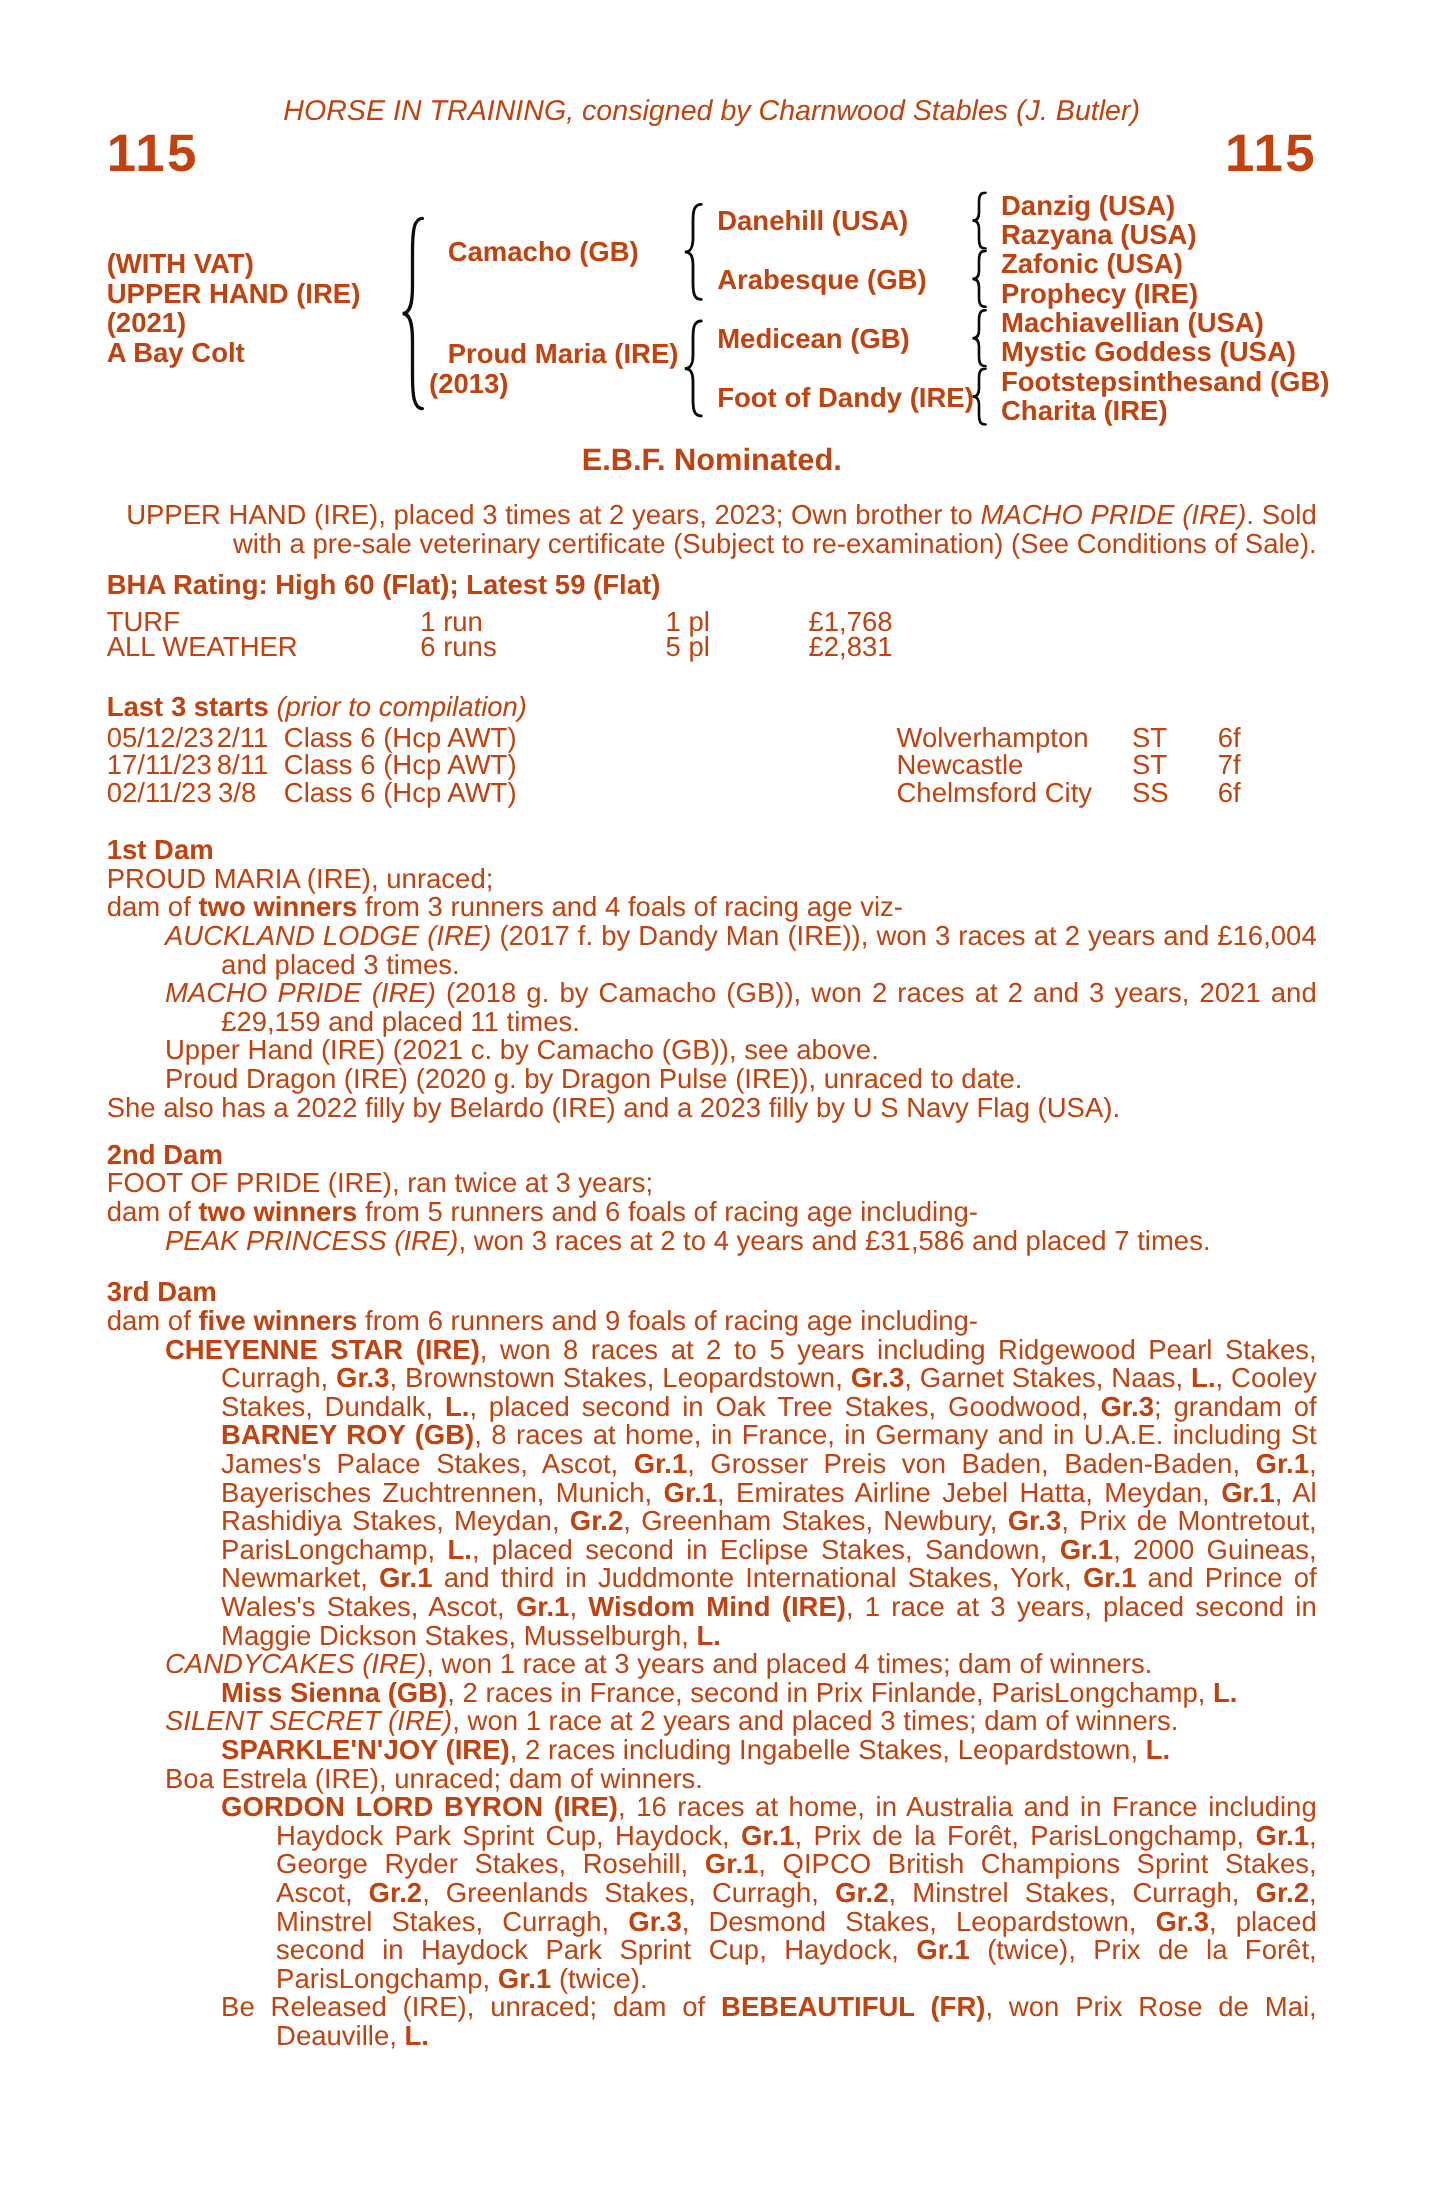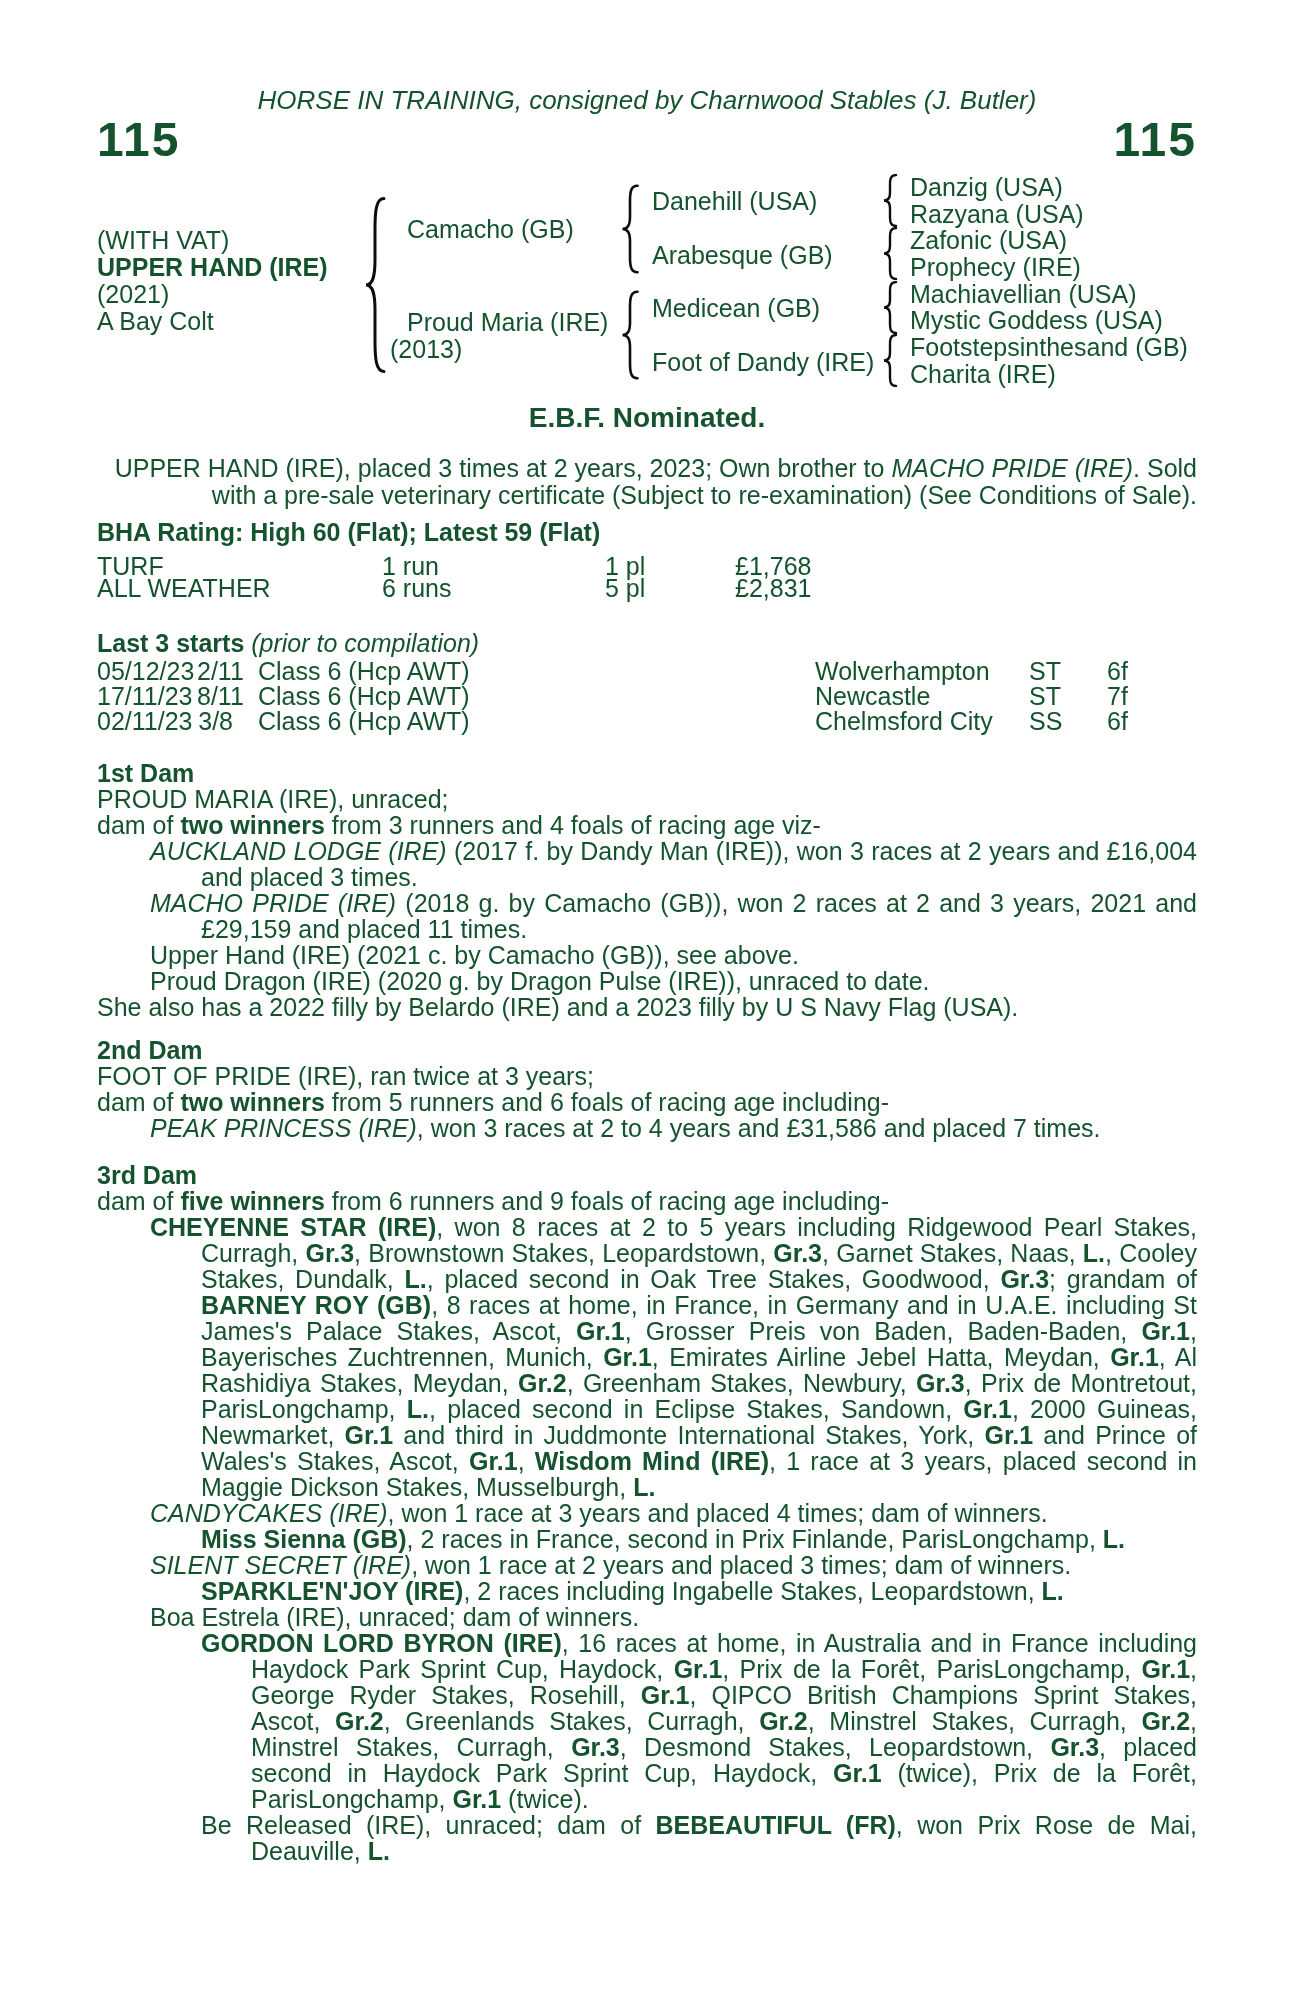--- a/index.html
+++ b/index.html
@@ -1,33 +1,33 @@
 <!DOCTYPE html>
 <html><head>
 <meta charset="utf-8">
 <style>
   html,body{margin:0;padding:0;background:#e8e8e8;}
   .page{
     position:relative;width:1314px;height:2000px;background:#ffffff;
-    font-family:"Liberation Sans",sans-serif;color:#14532d;
+    font-family:"Liberation Sans",sans-serif;color:#c2410c;
     margin:0 auto;overflow:hidden;
   }
   .b{font-weight:bold;}
   .i{font-style:italic;}
 
   
   .cat-header{position:absolute;left:97px;top:86px;width:1100px;text-align:center;
     font-size:26px;font-style:italic;line-height:28px;}
   .lot{position:absolute;top:116px;font-size:48px;font-weight:bold;line-height:1;letter-spacing:2px;}
   .lot-left{left:97px;}
   .lot-right{right:117px;}
 
   
   .pedigree{position:absolute;left:97px;top:160px;width:1103px;height:245px;font-size:25px;line-height:25px;}
-  .ped{position:absolute;white-space:nowrap;}
+  .ped{position:absolute;white-space:nowrap;font-weight:bold;}
   .ped-name{font-weight:bold;text-align:center;}
   .brace{position:absolute;}
   .brace svg{display:block;width:100%;height:100%;}
 
   
   .flow{position:absolute;left:97px;top:400px;width:1100px;font-size:25px;}
   .ebf{margin-top:3px;text-align:center;font-weight:bold;font-size:28px;line-height:30px;}
   .intro{margin-top:22px;text-align:right;line-height:27px;}
   .bha{margin-top:10px;font-weight:bold;line-height:27px;}
   .stats{margin-top:9px;}

